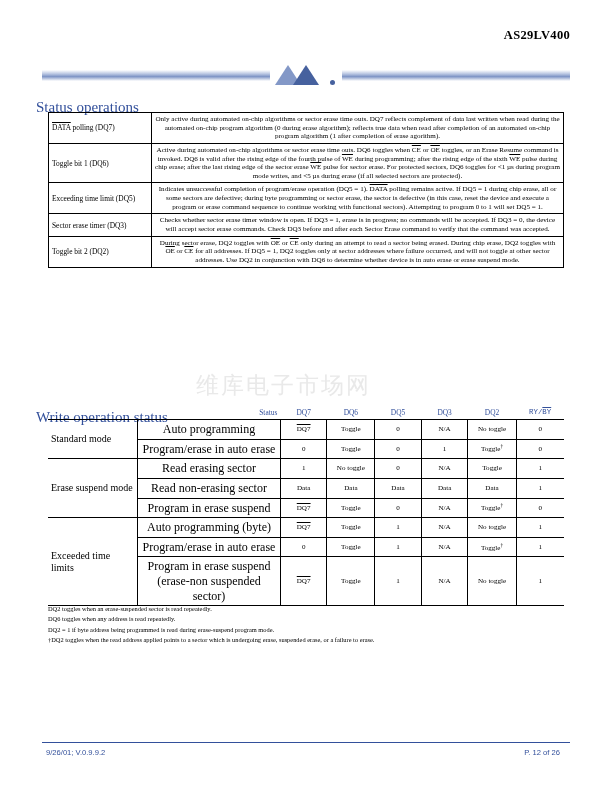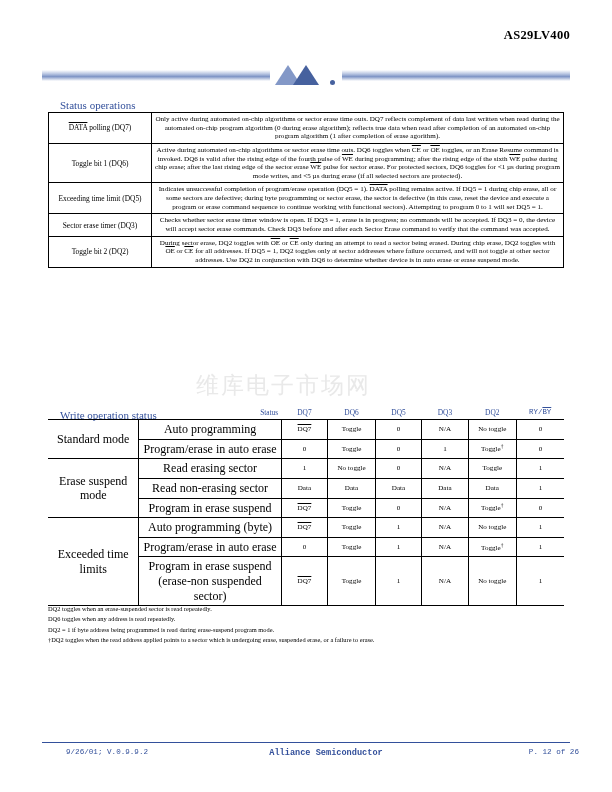--- a/index.html
+++ b/index.html
@@ -69,23 +69,23 @@
   .dot {
     position: absolute;
     right: 6px; bottom: 3px;
     width: 5px; height: 5px;
     border-radius: 50%;
     background: #46619e;
   }
 
   .section-head {
     position: absolute;
-    left: 60px;
+    left: 36px;
     color: #33509b;
-    font-size: 11px;
+    font-size: 15px;
     font-family: "Liberation Serif", serif;
   }
   #status-ops-head { top: 99px; }
   #write-ops-head { top: 393px; margin-top: 16px; }
 
   table.grid {
     position: absolute;
     border-collapse: collapse;
     font-size: 7.1px;
     font-family: "Liberation Serif", serif;
@@ -98,21 +98,21 @@
   }
 
   
   #status-table {
     left: 48px;
     top: 112px;
     width: 516px;
   }
   #status-table td.label {
     width: 96px;
-    text-align: center;
+    text-align: left;
     font-size: 7.4px;
   }
   #status-table td.desc {
     text-align: center;
     font-size: 7.1px;
   }
 
   
   #write-table {
     left: 48px;
@@ -129,22 +129,22 @@
     border-right: none;
     border-bottom: 0.8px solid #000;
     padding: 2px 3px;
   }
   #write-table th.blank {
     border-bottom: 0.8px solid #000;
   }
   #write-table th.c { text-align: center; }
   #write-table td.mode {
     width: 94px;
-    text-align: center;
-    font-size: 12px;
+    text-align: left;
+    font-size: 10px;
     border-left: none;
   }
   #write-table td.op {
     width: 152px;
     text-align: center;
     font-size: 12px;
   }
   #write-table td.val {
     text-align: center;
     font-size: 7.1px;
@@ -188,29 +188,28 @@
     left: 42px;
     top: 742px;
     width: 528px;
     height: 1px;
     background: #33509b;
   }
   .footer {
     position: absolute;
     top: 748px;
     font-size: 7.6px;
-    font-family: Liberation Mono, monospace;
-    margin-left: 20px;
+    font-family: Liberation Sans, sans-serif;
   }
   .footer.left { left: 46px; color: #33509b; }
   .footer.center {
     left: 0; width: 612px; text-align: center;
     color: #33509b; font-weight: bold; font-size: 8.6px;
   }
-  .footer.right { right: 33px; color: #33509b; }
+  .footer.right { right: 52px; color: #33509b; }
 </style>
 </head>
 <body>
 
 <div class="page">
 
   <div class="doc-title">AS29LV400</div>
 
   <div class="logo-band">
     <div class="band-left"></div>
@@ -350,16 +349,15 @@
 
   <div class="notes">
     <div>DQ2 toggles when an erase-suspended sector is read repeatedly.</div>
     <div>DQ6 toggles when any address is read repeatedly.</div>
     <div>DQ2 = 1 if byte address being programmed is read during erase-suspend program mode.</div>
     <div>†DQ2 toggles when the read address applied points to a sector which is undergoing erase, suspended erase, or a failure to erase.</div>
   </div>
 
   <div class="footer-rule"></div>
   <div class="footer left">9/26/01; V.0.9.9.2</div>
-  <div class="footer center">Alliance Semiconductor</div>
   <div class="footer right">P. 12 of 26</div>
 
 </div>
 
 </body></html>

